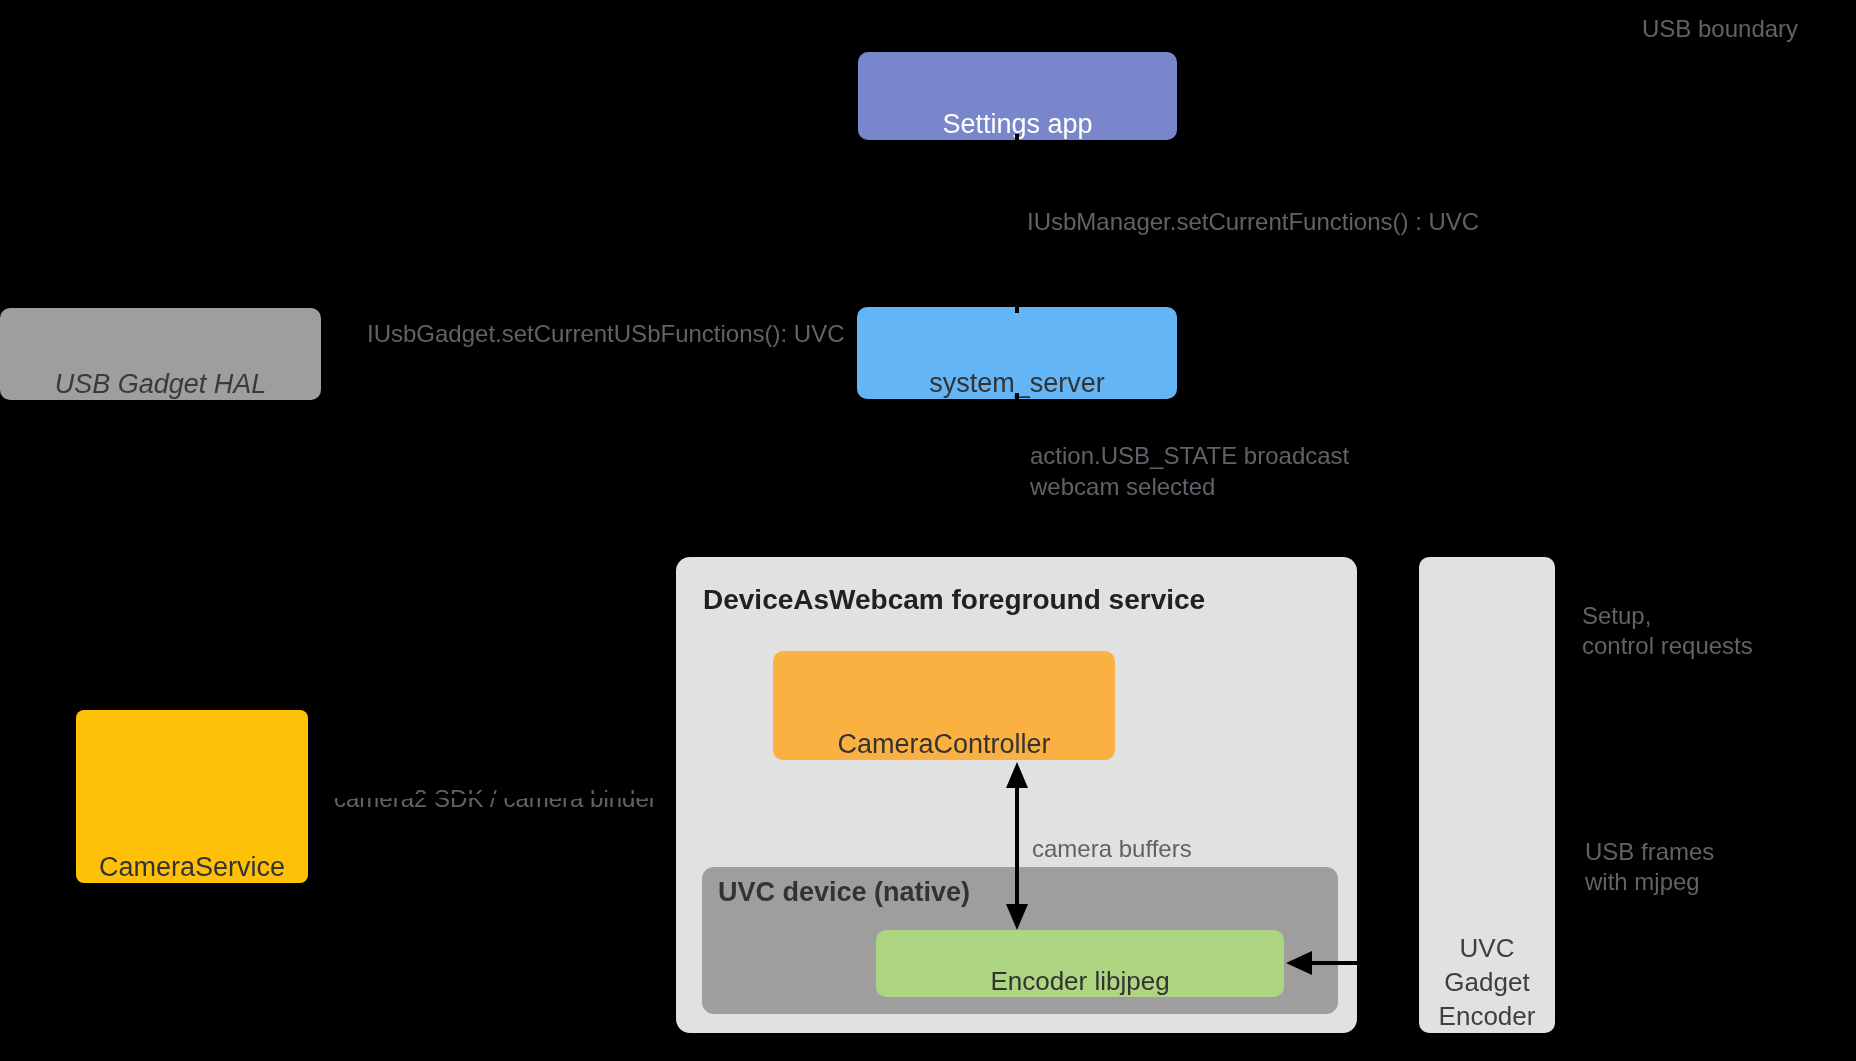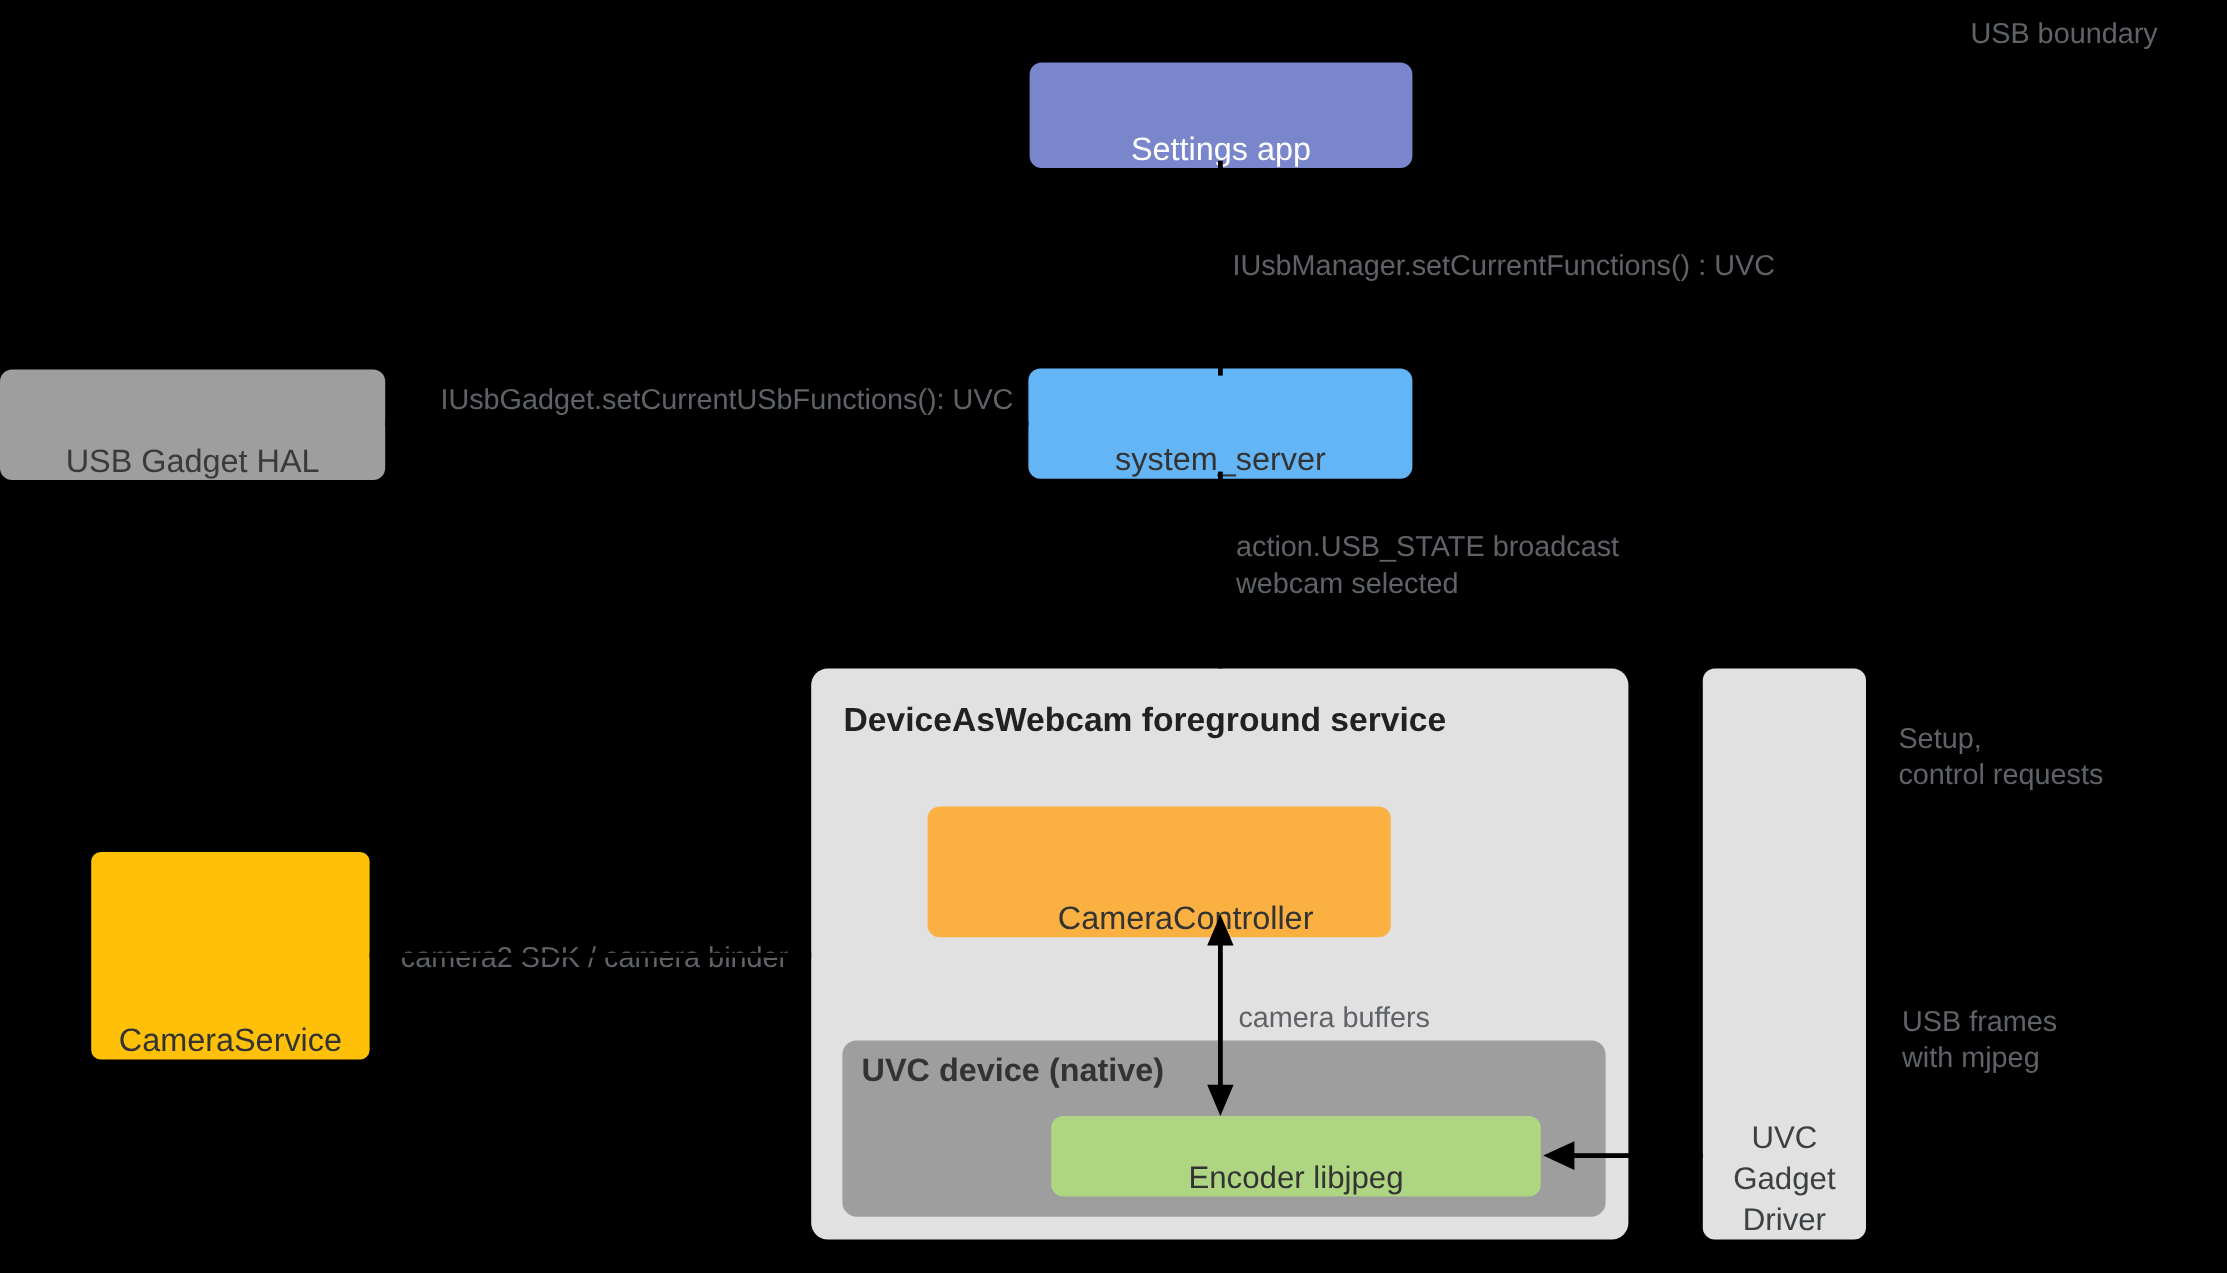--- a/index.html
+++ b/index.html
@@ -6,30 +6,30 @@
   #canvas{
     position:relative;width:1856px;height:1061px;background:#000;overflow:hidden;
     font-family:"Liberation Sans", sans-serif;
   }
   .node{
     position:absolute;display:flex;align-items:flex-end;justify-content:center;
     border-radius:10px;color:#333;font-size:27px;text-align:center;
   }
   #settings-app{left:858px;top:52px;width:319px;height:88px;background:#7986CB;color:#fff;}
   #system-server{left:857px;top:307px;width:320px;height:92px;background:#64B5F6;}
-  #usb-gadget-hal{left:0px;top:308px;width:321px;height:92px;background:#9E9E9E;color:#3A3A3A;}
+  #usb-gadget-hal{left:0px;top:308px;width:321px;height:92px;background:#9E9E9E;color:#3A3A3A;font-style:italic;}
   #camera-service{left:76px;top:710px;width:232px;height:173px;background:#FFC107;border-radius:8px;}
   #daw-service{
     position:absolute;left:676px;top:557px;width:681px;height:476px;
     background:#E1E1E1;border-radius:14px;
   }
   #daw-title{
     position:absolute;left:703px;top:584px;font-size:28px;font-weight:bold;color:#212121;
   }
-  #camera-controller{left:773px;top:672px;width:342px;height:109px;background:#FBB042;padding-left:44px;}
+  #camera-controller{left:773px;top:651px;width:342px;height:109px;background:#FBB042;}
   #uvc-device{
     position:absolute;left:702px;top:867px;width:636px;height:147px;
     background:#9E9E9E;border-radius:12px;
   }
   #uvc-device-title{
     position:absolute;left:718px;top:877px;font-size:27px;font-weight:bold;color:#333;
   }
   #encoder{left:876px;top:930px;width:408px;height:67px;background:#AED581;font-size:26px;}
   #uvc-gadget-driver{
     left:1419px;top:557px;width:136px;height:476px;background:#E1E1E1;
@@ -101,21 +101,21 @@
   <div id="uvc-device"></div>
   <div id="uvc-device-title">UVC device (native)</div>
 
   <div class="node" id="encoder">
     <span>Encoder libjpeg</span>
   </div>
 
   <div class="node" id="uvc-gadget-driver">
     <span>UVC
 Gadget
-Driver</span>
+Encoder</span>
   </div>
 
   <div class="edge" id="edge-buffers"></div>
   <div class="head" id="head-buffers-up"></div>
   <div class="head" id="head-buffers-down"></div>
   <div class="edge" id="edge-encoder"></div>
   <div class="head" id="head-encoder"></div>
 
   <div class="lbl" id="lbl-usb-boundary">USB boundary</div>
   <div class="lbl" id="lbl-iusbmanager">IUsbManager.setCurrentFunctions() : UVC</div>

